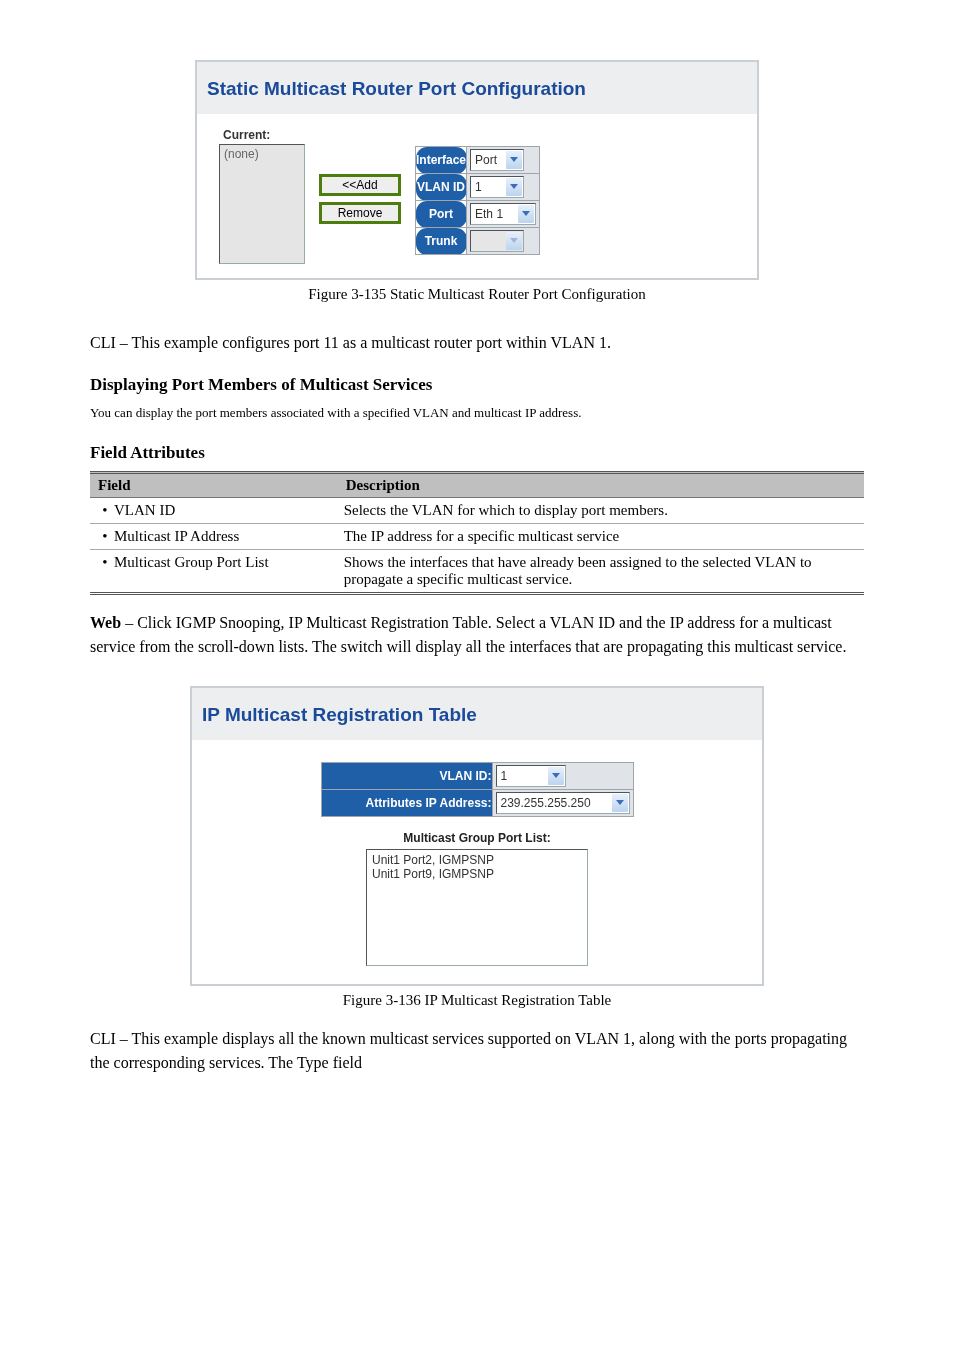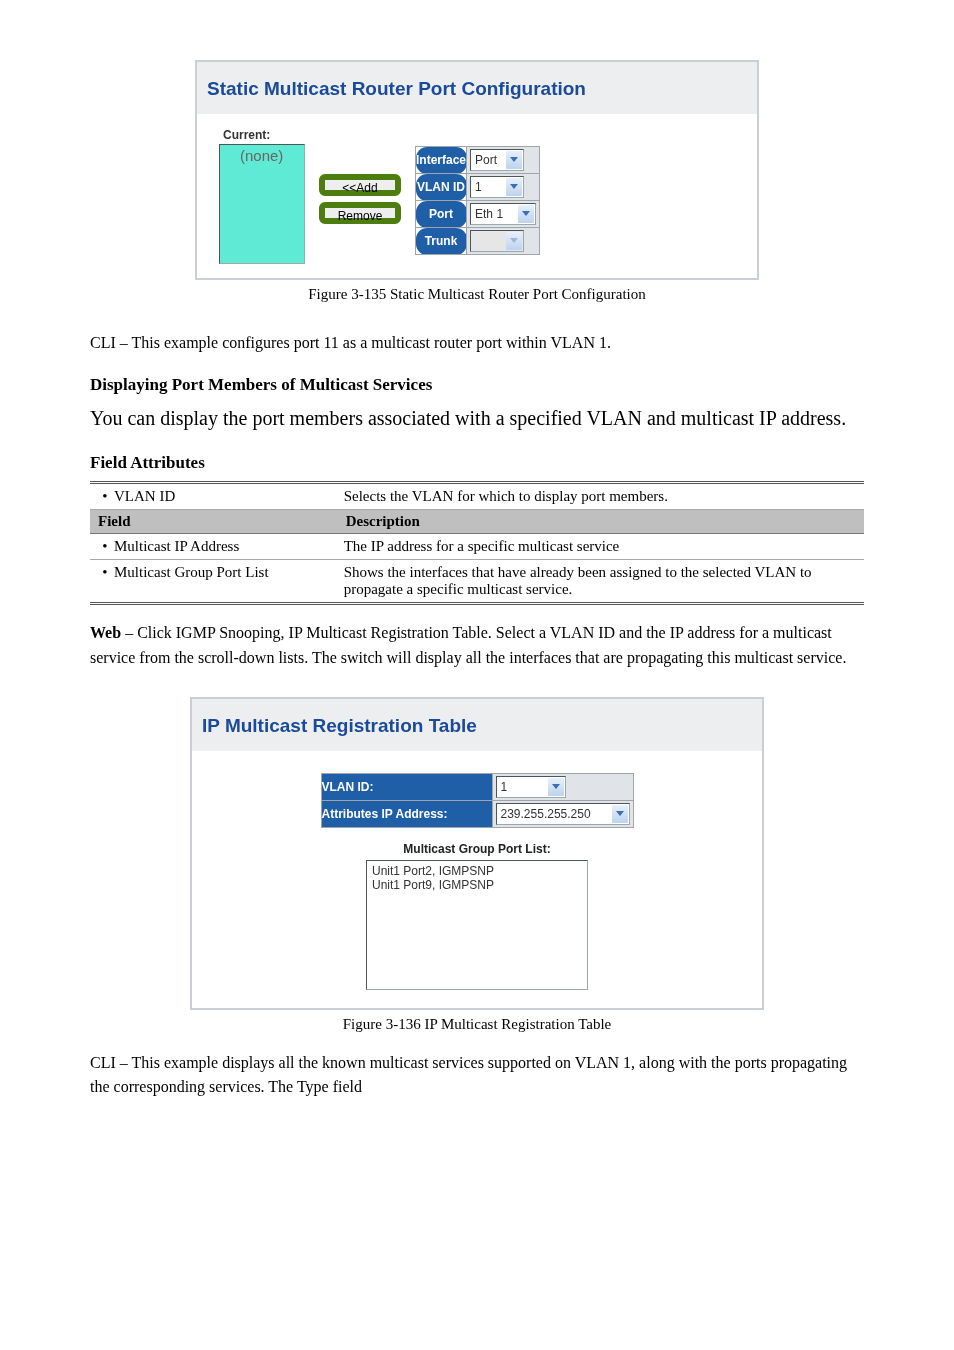--- a/index.html
+++ b/index.html
@@ -17,23 +17,23 @@
   .figure-block { margin:20px auto 10px auto; }
 
   
   .panel { border:2px solid #c9cfd4; background:#eceef0; margin:0 auto; }
   .panel-title { font-family:Verdana,Geneva,sans-serif; font-weight:bold; font-size:19px; color:#1a4a99; text-align:left; padding:16px 10px 14px 10px; }
   .panel-body { background:#fff; padding:14px 22px; }
   .panel1 { width:560px; }
   .p1-layout { display:flex; }
   .p1-left { padding-top:0; }
   .p1-current-label { font-family:Verdana,Geneva,sans-serif; font-weight:bold; font-size:12px; color:#333; padding-left:4px; }
-  .p1-listbox { border:1px inset #9aa; background:#5eead4; width:86px; height:120px; font-family:Verdana,Geneva,sans-serif; font-size:15px; color:#666; padding:2px 20px; box-sizing:border-box; margin-top:2px; }
+  .p1-listbox { border:1px inset #9aa; background:#e5e5e5; width:86px; height:120px; font-family:Verdana,Geneva,sans-serif; font-size:12px; color:#666; padding:2px 4px; box-sizing:border-box; margin-top:2px; }
   .p1-mid { display:flex; flex-direction:column; gap:6px; padding:46px 14px 0 14px; }
-  .win-btn { font-family:"MS Sans Serif",Tahoma,sans-serif; font-size:12px; background:#eee; border:6px solid #4d7c0f; border-radius:6px; width:82px; height:22px; }
+  .win-btn { font-family:"MS Sans Serif",Tahoma,sans-serif; font-size:12px; background:#eee; border:3px solid #4d7c0f; border-radius:0; width:82px; height:22px; }
   .p1-right { padding-top:18px; }
   .grid-table { border-collapse:collapse; }
   .grid-table td { border:1px solid #9fa5ab; padding:0; }
   .hdr-cell { background:#1f5fa8; color:#fff; font-family:Verdana,Geneva,sans-serif; font-weight:bold; font-size:12px; text-align:center; height:26px; padding:0 8px;border-radius:11px; }
   .val-cell { background:#e0e3e7; height:26px; text-align:left; }
   .select-like { display:flex; align-items:center; background:#fff; border:1px inset #9aa; height:20px; margin:2px 3px; }
   .select-like.disabled { background:#e6e6e6; }
   .select-text { font-family:Verdana,Geneva,sans-serif; font-size:12px; color:#333; padding:0 4px 0 4px; flex:1; text-align:left; }
   .select-arrow { width:16px; height:18px; background:linear-gradient(#e8f0fb,#bcd3ef); display:flex; align-items:center; justify-content:center; margin:1px; border-radius:1px; }
   .select-arrow svg { display:block; }
@@ -52,23 +52,23 @@
   
   .resume { margin-top:16px; font-size:16px; line-height:1.55; }
   .resume .b { font-weight:bold; }
 
   
   .panel2 { width:570px; margin-top:26px; }
   .p2-body { padding:22px 20px 18px 20px; }
   .p2-row { display:flex; justify-content:center; margin-bottom:4px; }
   .p2-table { border-collapse:collapse; }
   .p2-table td { border:1px solid #9fa5ab; padding:0; }
-  .hdr-cell-l { background:#1f5fa8; color:#fff; font-family:Verdana,Geneva,sans-serif; font-weight:bold; font-size:12px; text-align:left; height:26px; padding:0 10px; white-space:nowrap; }
+  .hdr-cell-l { background:#1f5fa8; color:#fff; font-family:Verdana,Geneva,sans-serif; font-weight:bold; font-size:12px; text-align:right; height:26px; padding:0 10px; white-space:nowrap; }
   .p2-list-label { font-family:Verdana,Geneva,sans-serif; font-weight:bold; font-size:12px; color:#222; text-align:center; margin:14px 0 4px 0; }
-  .p2-listbox { border:1px inset #9aa; background:#fff; width:222px; height:130px; margin:0 auto; font-family:Verdana,Geneva,sans-serif; font-size:12px; color:#333; padding:3px 5px; box-sizing:border-box; }
+  .p2-listbox { border:1px inset #9aa; background:#fff; width:222px; height:117px; margin:0 auto; font-family:Verdana,Geneva,sans-serif; font-size:12px; color:#333; padding:3px 5px; box-sizing:border-box; }
   .w72 .select-like{ width:68px; }
   .w130 .select-like{ width:132px; }
 </style>
 </head>
 <body>
 
 <div class="figure-block">
   <div class="panel panel1">
     <div class="panel-title">Static Multicast Router Port Configuration</div>
     <div class="panel-body">
@@ -141,32 +141,32 @@
         </div>
       </div>
     </div>
   </div>
   <div class="caption">Figure 3-135  Static Multicast Router Port Configuration</div>
 </div>
 
 <div class="cli-intro">CLI – This example configures port 11 as a multicast router port within VLAN 1.</div>
 
 <h3 class="section">Displaying Port Members of Multicast Services</h3>
-<div style="font-size:20px; line-height:1.5;">You can display the port members associated with a specified VLAN and multicast IP address.</div>
+<div style="font-size:13px; line-height:1.5;">You can display the port members associated with a specified VLAN and multicast IP address.</div>
 
 <h3 class="section">Field Attributes</h3>
 <table class="field-table">
   <tbody>
       <tr>
+    <th>Field</th>
+    <th class="col2">Description</th>
+  </tr>
+  <tr>
     <td><span class="bullet">•</span><span>VLAN ID</span></td>
     <td>Selects the VLAN for which to display port members.</td>
-  </tr>
-  <tr>
-    <th>Field</th>
-    <th class="col2">Description</th>
   </tr>
   <tr>
     <td><span class="bullet">•</span><span>Multicast IP Address</span></td>
     <td>The IP address for a specific multicast service</td>
   </tr>
   <tr>
     <td><span class="bullet">•</span><span>Multicast Group Port List</span></td>
     <td>Shows the interfaces that have already been assigned to the selected VLAN to propagate a specific multicast service.</td>
   </tr>
 </tbody>

